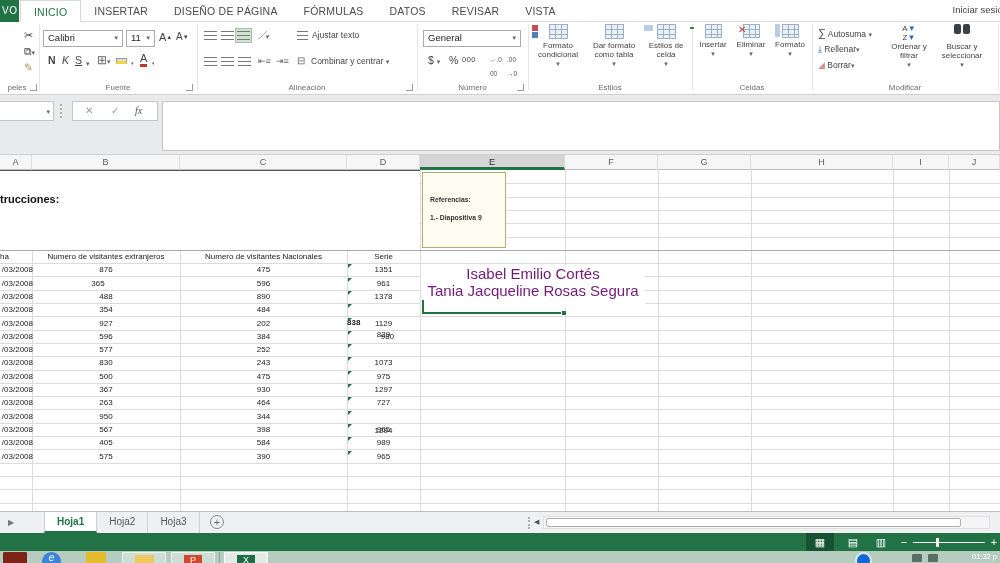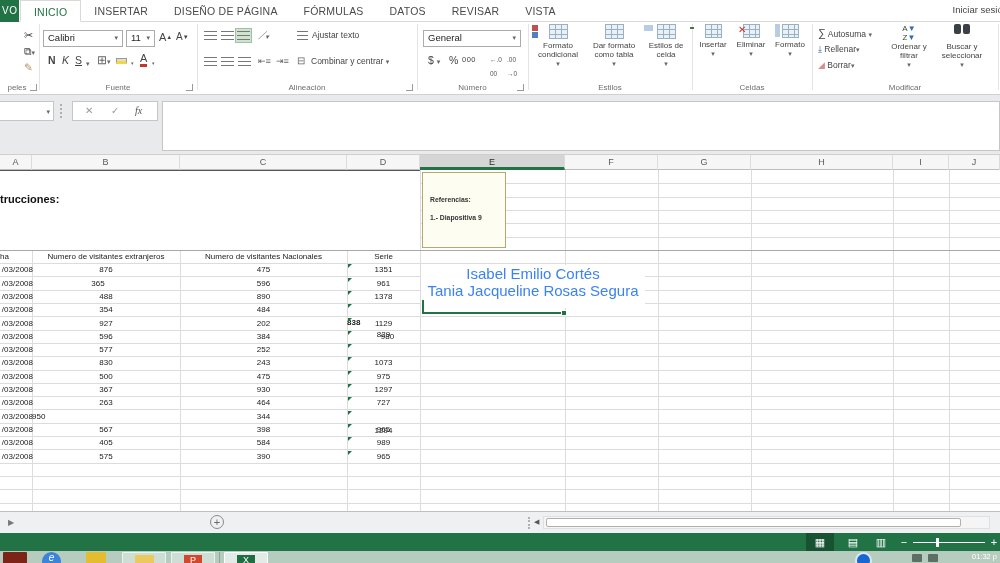--- a/index.html
+++ b/index.html
@@ -43,21 +43,21 @@
 .vline{position:absolute;top:0;bottom:0;width:1px;background:#dcdcdc}
 .hline{position:absolute;left:0;right:0;height:1px;background:#dcdcdc}
 .cell{position:absolute;font-size:8px;line-height:13px;color:#1a1a1a;white-space:nowrap;overflow:hidden}
 .tri{position:absolute;width:0;height:0;border-top:4px solid #1e7145;border-right:4px solid transparent}
 #instrbox{position:absolute;left:0;top:-1px;width:420px;height:81px;background:#fff;border-top:2px solid #565656}
 #instr-title{position:absolute;left:0;top:22px;font-size:11px;font-weight:bold;color:#111;white-space:pre}
 #instr-line{position:absolute;left:2px;top:39px;font-size:11px;color:#111;white-space:pre}
 #comment{position:absolute;left:422px;top:2px;width:84px;height:76px;background:#fdfdf1;border:1px solid #b3a971}
 .cmt{position:absolute;left:7px;font-size:6.8px;font-weight:bold;color:#333;white-space:nowrap}
 #namesbox{position:absolute;left:421px;top:95px;width:224px;height:43px;background:#fff;text-align:center}
-.nameln{font-size:15px;color:#3b82f6;line-height:17px;white-space:pre}
+.nameln{font-size:15px;color:#701a75;line-height:17px;white-space:pre}
 .selgreen{position:absolute;background:#217346}
 
 #sheetbar{position:absolute;left:0;top:511px;width:1000px;height:22px;background:#eff0f1;border-top:1px solid #bfbfbf;font-size:10px}
 #stabs{position:absolute;left:44px;top:0;height:21px;display:flex}
 .stab{padding:0 12px;line-height:20px;color:#555;border-right:1px solid #cfcfcf;background:transparent}
 .stab.active{background:#fff;color:#217346;font-weight:bold;border-bottom:2px solid #217346;border-left:1px solid #cfcfcf}
 .navarr{position:absolute;left:8px;top:6px;font-size:8px;color:#777}
 #addsheet{position:absolute;left:210px;top:3px;width:14px;height:14px;border:1px solid #8a8a8a;border-radius:50%;
           color:#666;text-align:center;line-height:12px;font-size:11px}
 #hscroll{position:absolute;left:543px;top:4px;width:447px;height:13px;background:#f5f5f5;border:1px solid #e0e0e0}
@@ -336,21 +336,21 @@
         <div class="cell" style="left: 32px; top: 213px; width: 148px; text-align: center;">367</div>
         <div class="cell" style="left: 180px; top: 213px; width: 167px; text-align: center;">930</div>
         <div class="cell" style="left: 347px; top: 213px; width: 73px; text-align: center;">1297</div>
         <div class="tri" style="left: 348px; top: 214px;"></div>
         <div class="cell" style="left: 0px; top: 226.3px; width: 33px; text-align: right;">/03/2008</div>
         <div class="cell" style="left: 32px; top: 226.3px; width: 148px; text-align: center;">263</div>
         <div class="cell" style="left: 180px; top: 226.3px; width: 167px; text-align: center;">464</div>
         <div class="cell" style="left: 347px; top: 226.3px; width: 73px; text-align: center;">727</div>
         <div class="tri" style="left: 348px; top: 227.3px;"></div>
         <div class="cell" style="left: 0px; top: 239.6px; width: 33px; text-align: right;">/03/2008</div>
-        <div class="cell" style="left: 32px; top: 239.6px; width: 148px; text-align: left;">950</div>
+        <div class="cell" style="left: 32px; top: 239.6px; width: 148px; text-align: center;">950</div>
         <div class="cell" style="left: 180px; top: 239.6px; width: 167px; text-align: center;">344</div>
         <div class="cell" style="left: 347px; top: 239.6px; width: 73px; text-align: center; margin-top: 14px;">1294</div>
         <div class="tri" style="left: 348px; top: 240.6px;"></div>
         <div class="cell" style="left: 0px; top: 252.9px; width: 33px; text-align: right;">/03/2008</div>
         <div class="cell" style="left: 32px; top: 252.9px; width: 148px; text-align: center;">567</div>
         <div class="cell" style="left: 180px; top: 252.9px; width: 167px; text-align: center;">398</div>
         <div class="cell" style="left: 347px; top: 252.9px; width: 73px; text-align: center;">965</div>
         <div class="tri" style="left: 348px; top: 253.9px;"></div>
         <div class="cell" style="left: 0px; top: 266.2px; width: 33px; text-align: right;">/03/2008</div>
         <div class="cell" style="left: 32px; top: 266.2px; width: 148px; text-align: center;">405</div>
@@ -367,20 +367,25 @@
       <div class="nameln">Isabel Emilio Cortés</div>
       <div class="nameln">Tania Jacqueline Rosas Segura</div>
     </div>
     <div class="selgreen" style="left:422px;top:130px;width:2px;height:14px"></div>
     <div class="selgreen" style="left:422px;top:142px;width:141px;height:2px"></div>
     <div class="selgreen" style="left:561px;top:140px;width:6px;height:6px;border:1px solid #fff"></div>
   </div>
 
   <div id="sheetbar">
     <div class="navarr">▶</div>
+    <div id="stabs">
+        <div class="stab active">Hoja1</div>
+        <div class="stab">Hoja2</div>
+        <div class="stab">Hoja3</div>
+      </div>
     <div id="addsheet">+</div>
     <div style="position:absolute;left:528px;top:5px;height:12px;border-left:2px dotted #b0b0b0"></div>
     <div style="position:absolute;left:534px;top:6px;font-size:7px;color:#555">◀</div>
     <div id="hscroll">
         <div id="hthumb"></div>
       </div>
   </div>
 
   <div id="statusbar">
     <div class="viewbtn" style="left:806px;width:28px;background:rgba(0,0,0,.28)">▦</div>

